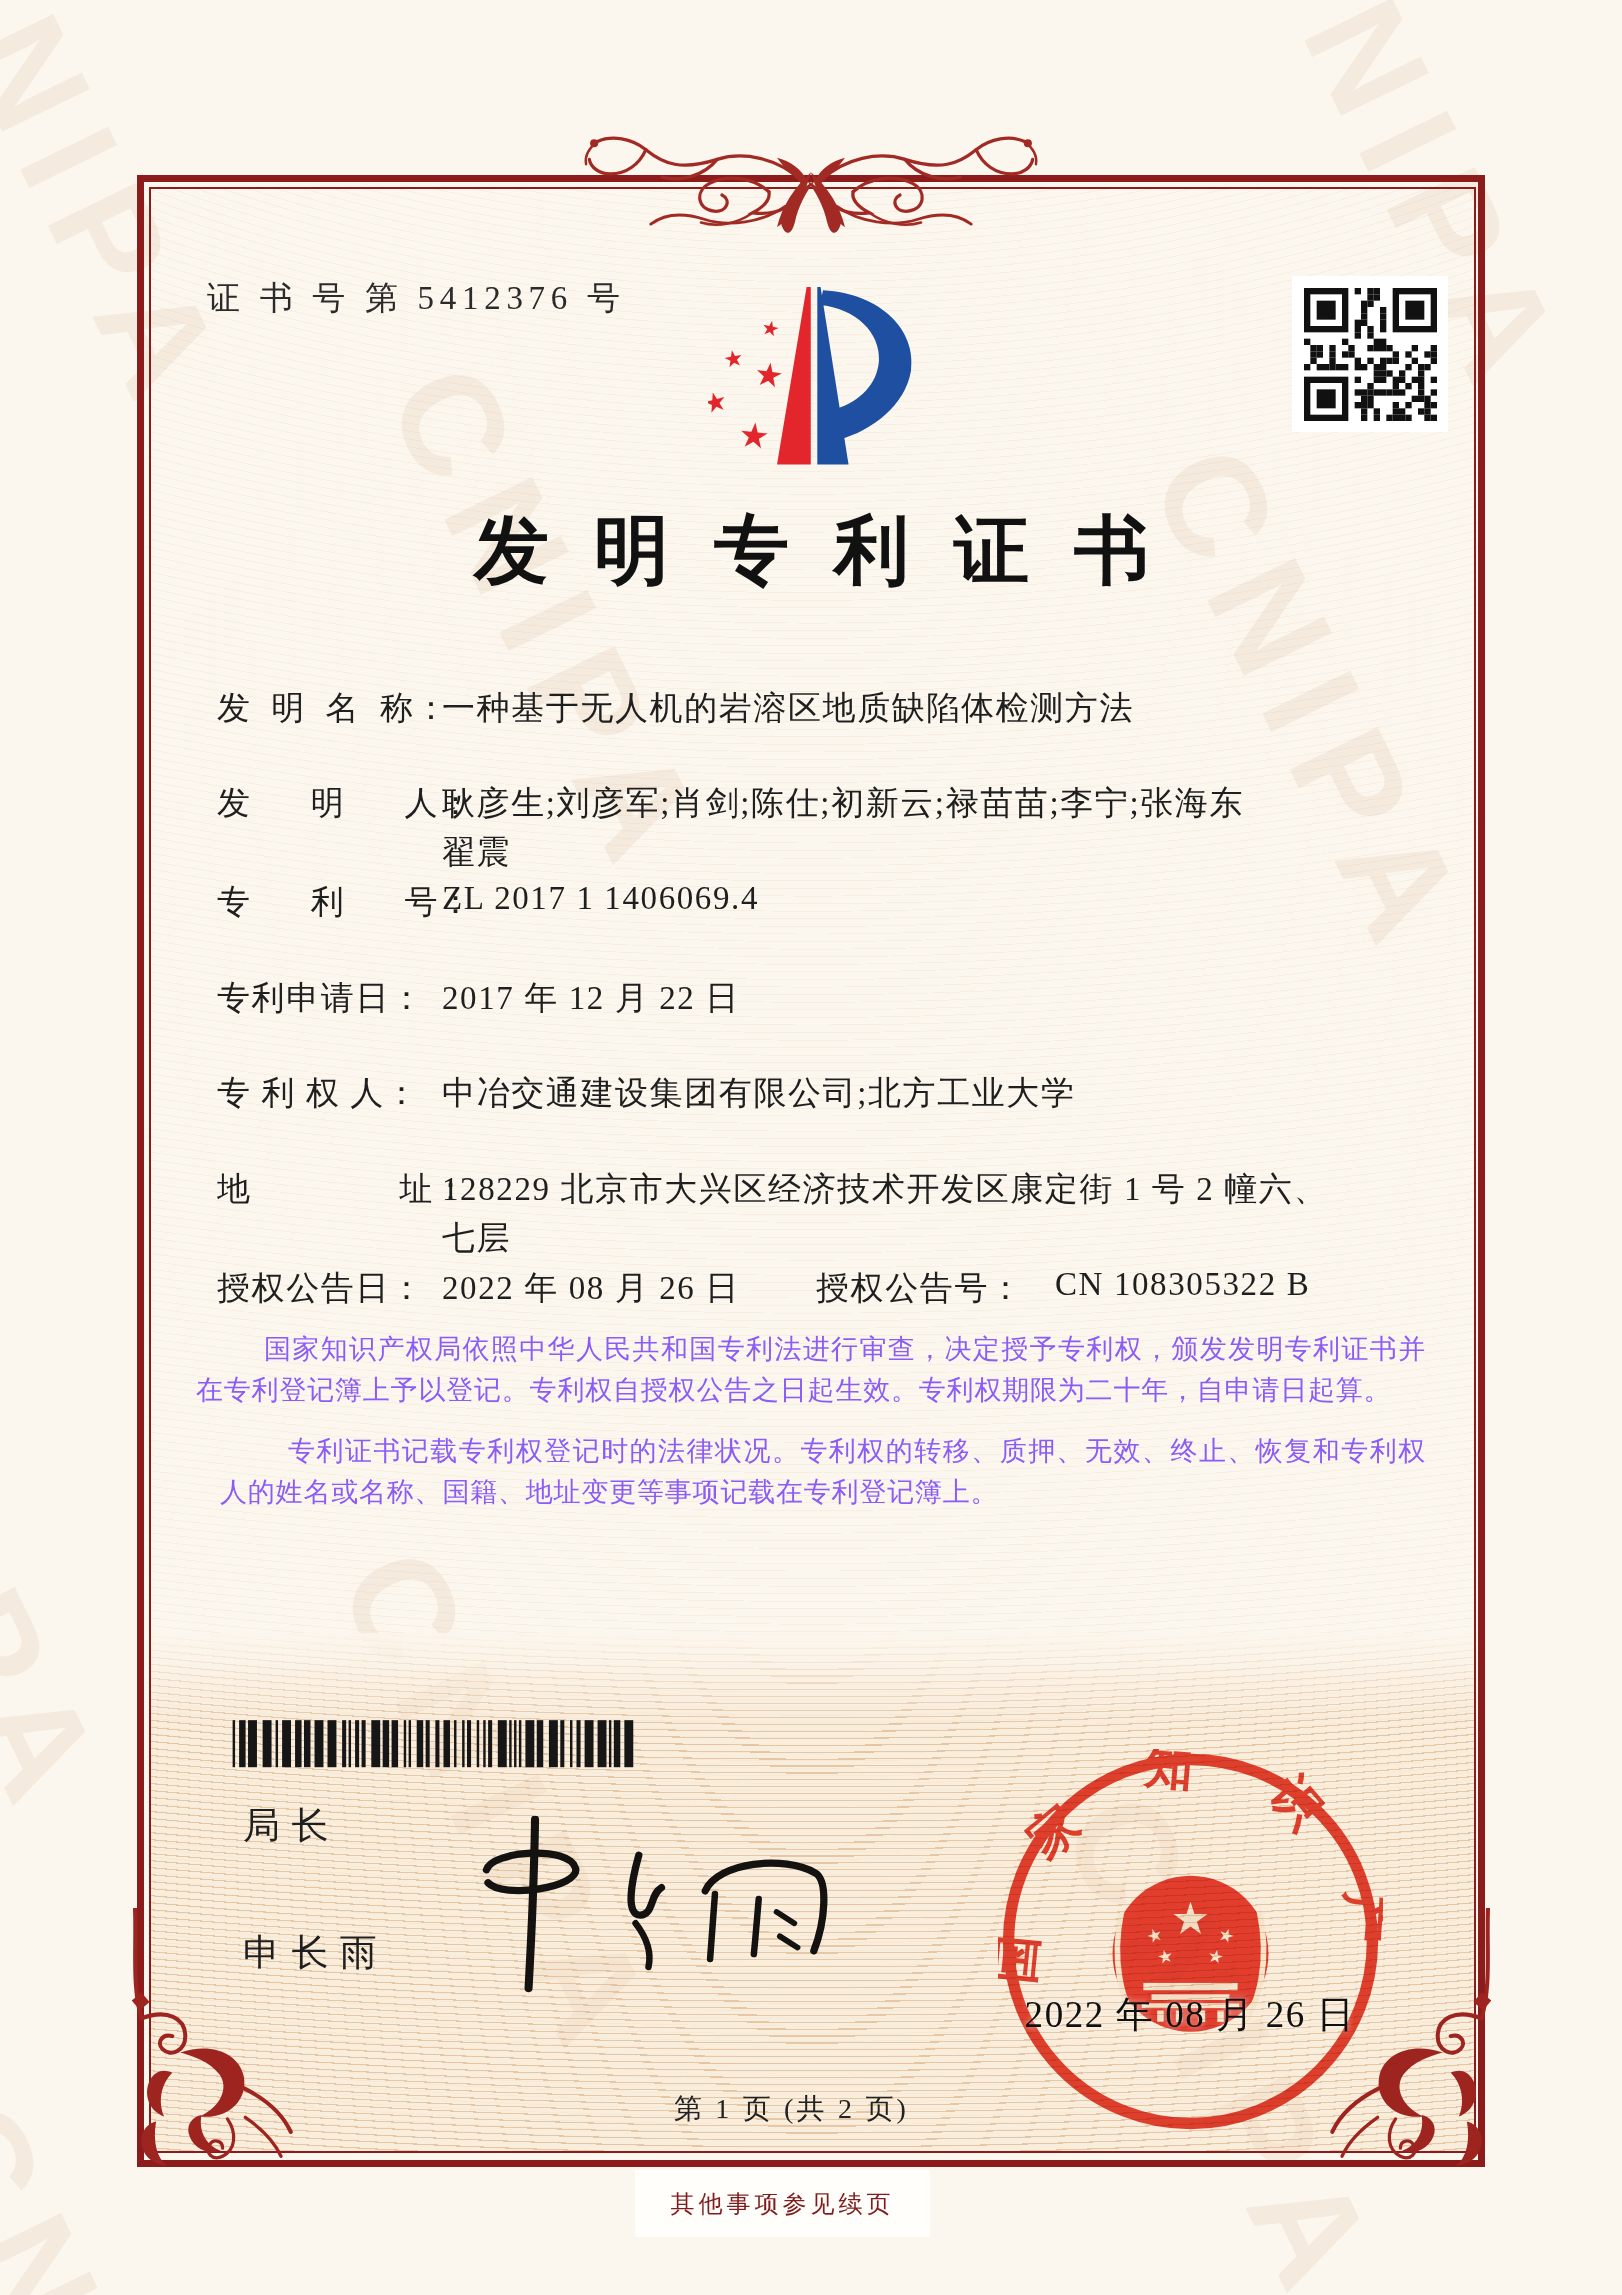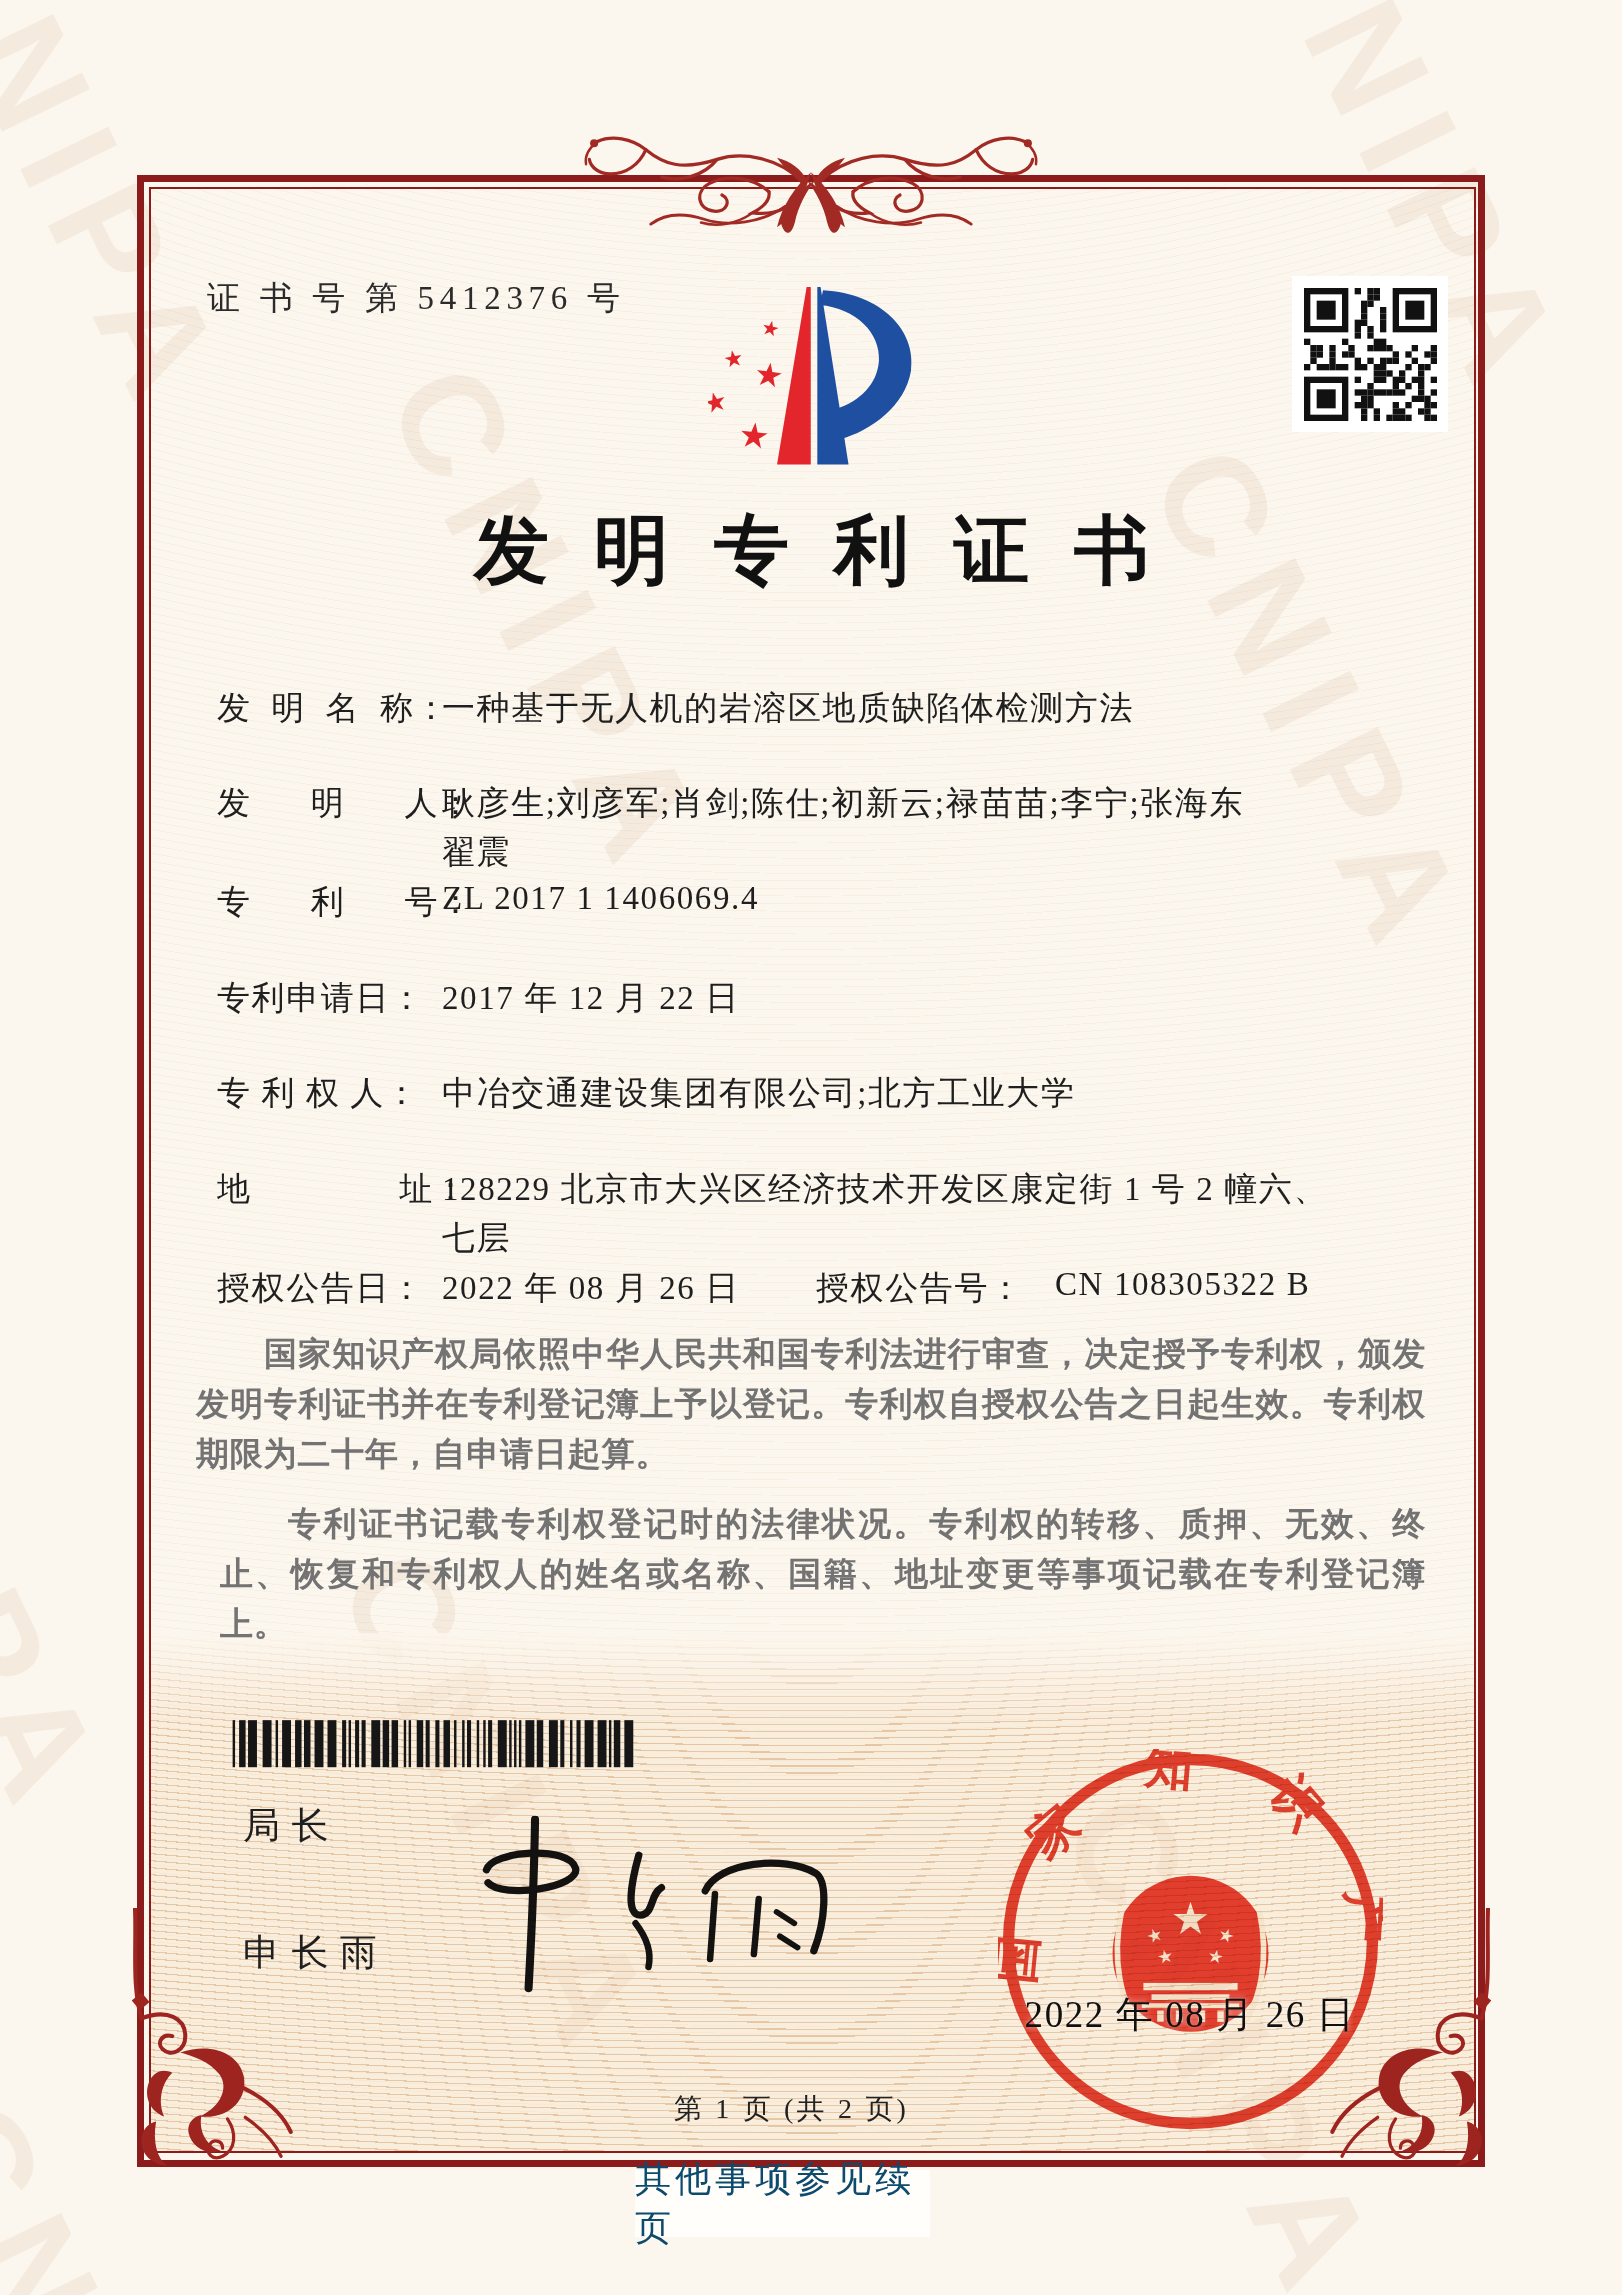--- a/index.html
+++ b/index.html
@@ -45,37 +45,37 @@
     font-size:33px;letter-spacing:5.7px;color:#2b2b2b;white-space:pre;}
   .logo{position:absolute;left:708px;top:268px;width:226px;height:203px;z-index:5;}
   .qr-box{position:absolute;left:1292px;top:276px;width:156px;height:156px;
     background:#fff;z-index:5;display:flex;align-items:center;justify-content:center;}
   .title{position:absolute;left:0;top:501px;width:1623px;text-align:center;z-index:5;
     font-size:75px;font-weight:700;letter-spacing:45px;text-indent:45px;color:#111;}
   
   .fld{position:absolute;z-index:5;font-size:33px;letter-spacing:1.6px;white-space:pre;}
   
   .paras{position:absolute;left:196px;top:1329px;width:1230px;z-index:5;}
-  .paras p{margin:0;font-size:33px;line-height:1.52;text-align:justify;
-    text-indent:68px;letter-spacing:0.8px;color:#737373;font-weight:bold;}
+  .paras p{margin:0;font-size:27px;line-height:1.52;text-align:justify;
+    text-indent:68px;letter-spacing:0.8px;color:#8b5cf6;}
   .paras p + p{margin-top:19.5px;margin-left:24px;}
   
   .barcode{position:absolute;left:231px;top:1720px;z-index:5;}
   .sig-title{position:absolute;left:243px;top:1801px;z-index:5;font-size:37px;letter-spacing:11.4px;}
   .sig-name{position:absolute;left:243px;top:1928px;z-index:5;font-size:37px;letter-spacing:11.4px;}
   .signature{position:absolute;left:454px;top:1816px;z-index:6;mix-blend-mode:multiply;}
   .seal{position:absolute;left:998px;top:1749px;z-index:6;opacity:.95;mix-blend-mode:multiply;}
   .seal-date{position:absolute;left:1002px;top:1990px;width:376px;z-index:7;
     text-align:center;font-size:37px;letter-spacing:1.6px;color:#101010;
     text-shadow:0 0 6.5px rgba(255,246,236,.75);white-space:pre;}
   .page-no{position:absolute;left:0;top:2090px;width:1583px;text-align:center;z-index:5;
     font-size:28px;letter-spacing:3.2px;color:#222;white-space:pre;}
   .note-box{position:absolute;left:635px;top:2170px;width:295px;height:67px;z-index:5;
     background:#fffefb;display:flex;align-items:center;justify-content:center;
-    font-size:36px;letter-spacing:4px;color:#0c4a6e;}
+    font-size:24px;letter-spacing:4px;color:#7f1d1d;}
 </style>
 </head>
 <body>
 
 <div class="page">
 
   <span class="wm" style="left:24px;top:-122px">CNIPA</span>
   <span class="wm" style="left:1363px;top:-138px">CNIPA</span>
   <span class="wm" style="left:503px;top:341px">CNIPA</span>
   <span class="wm" style="left:1266px;top:422px">CNIPA</span>

